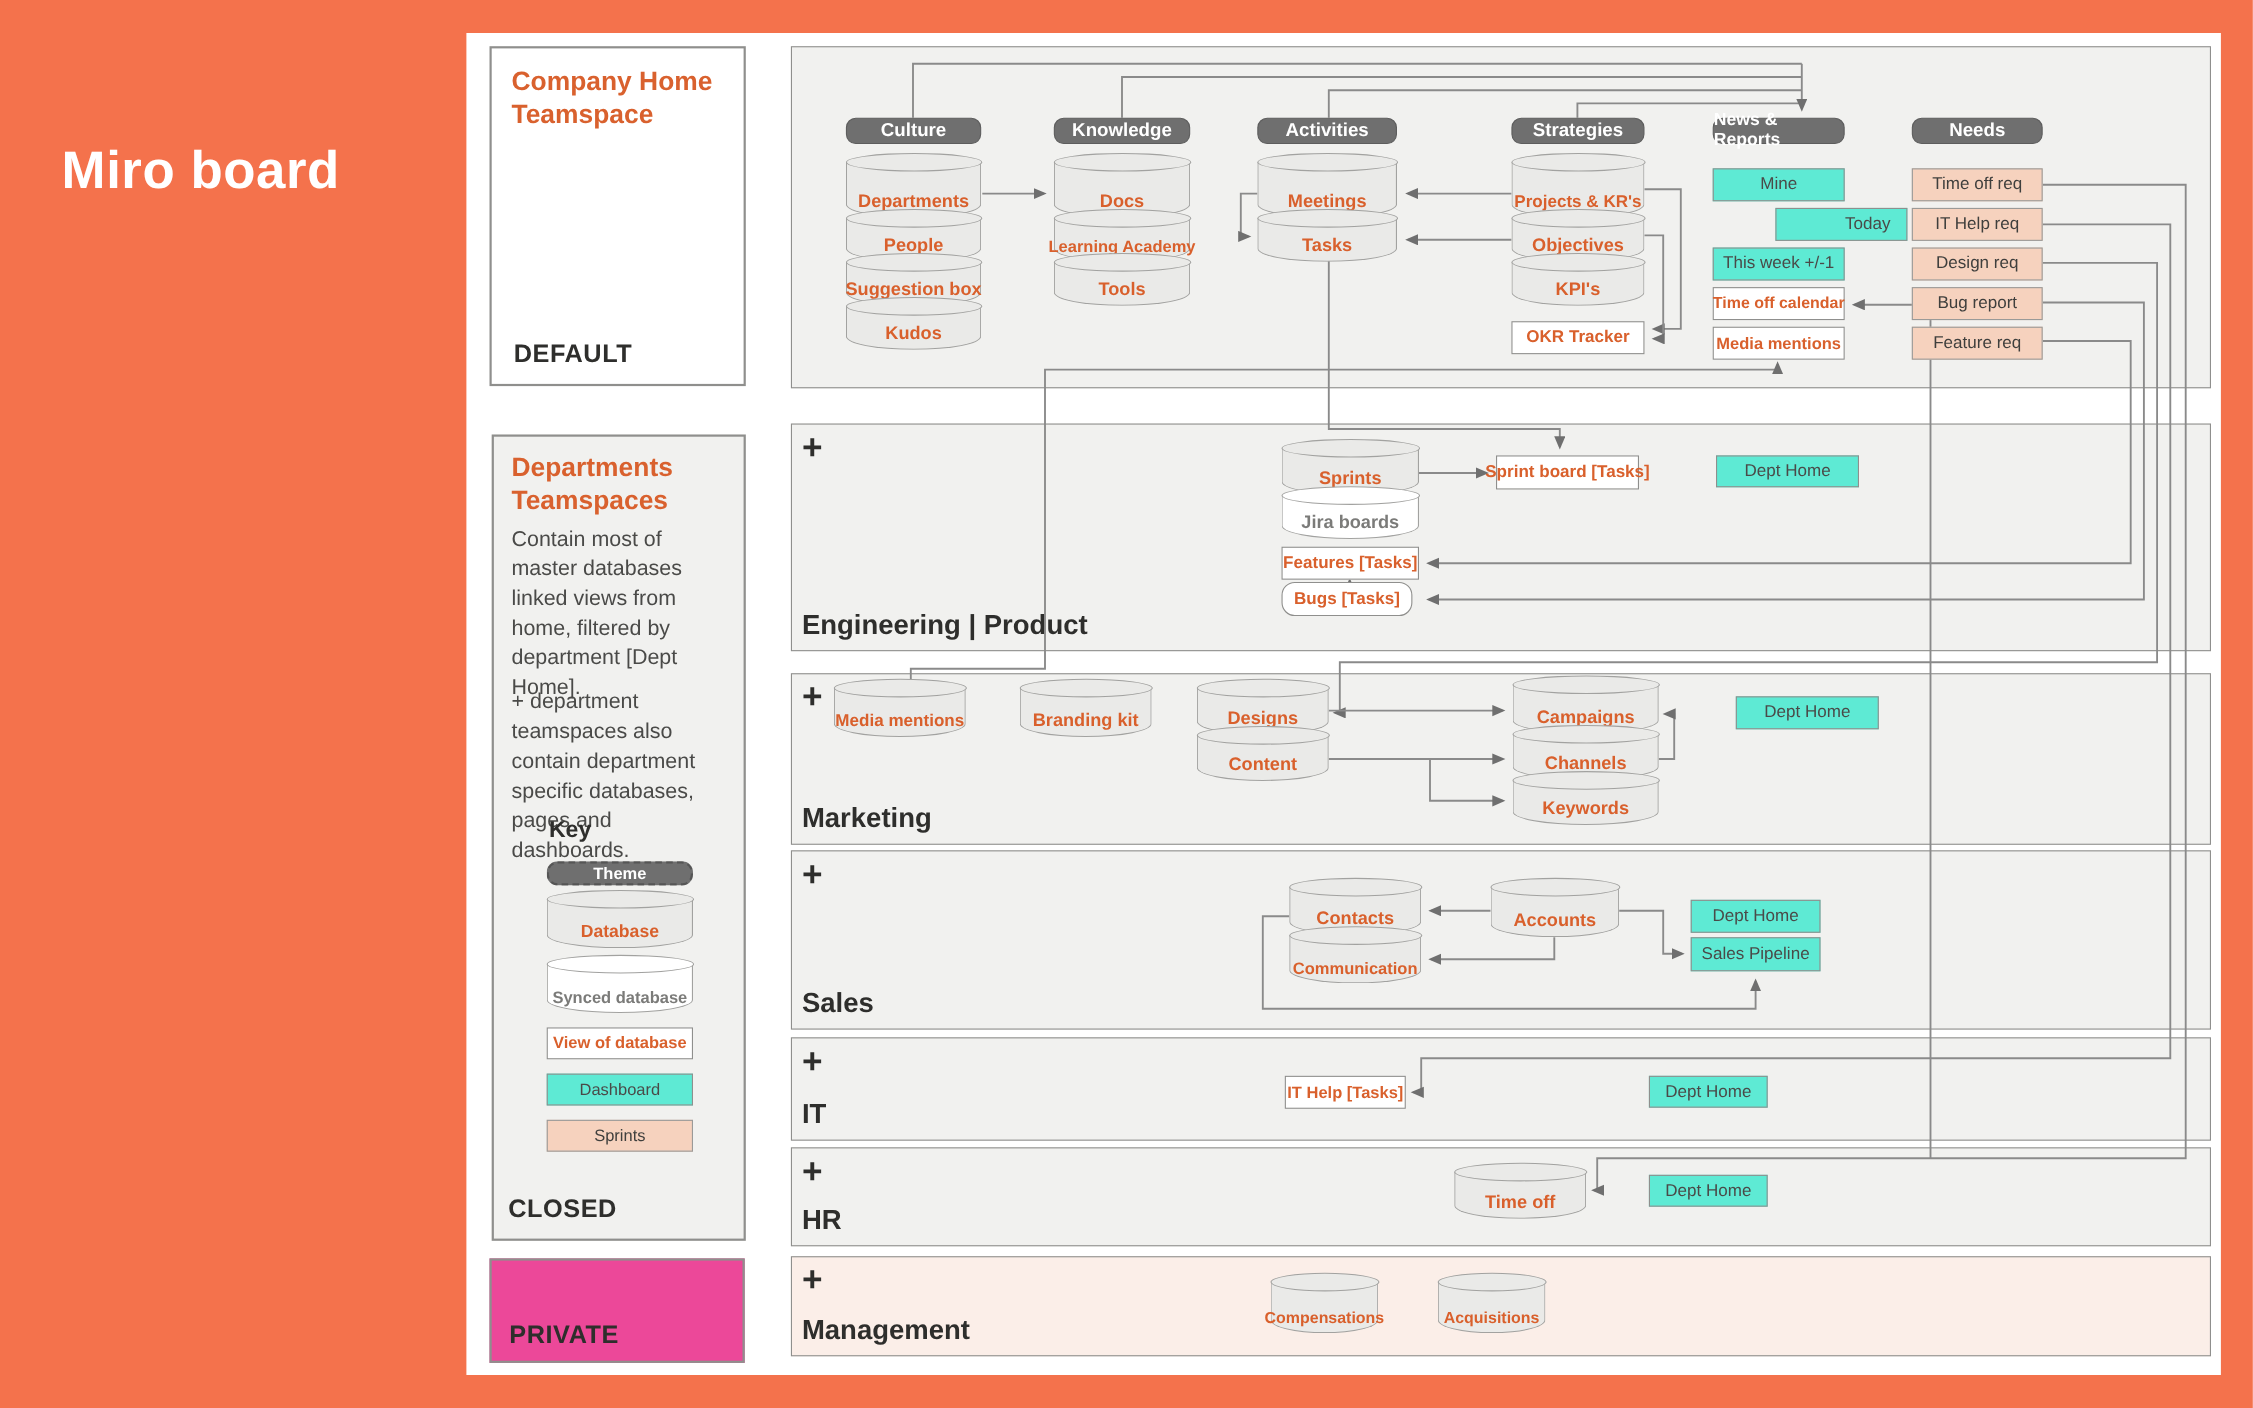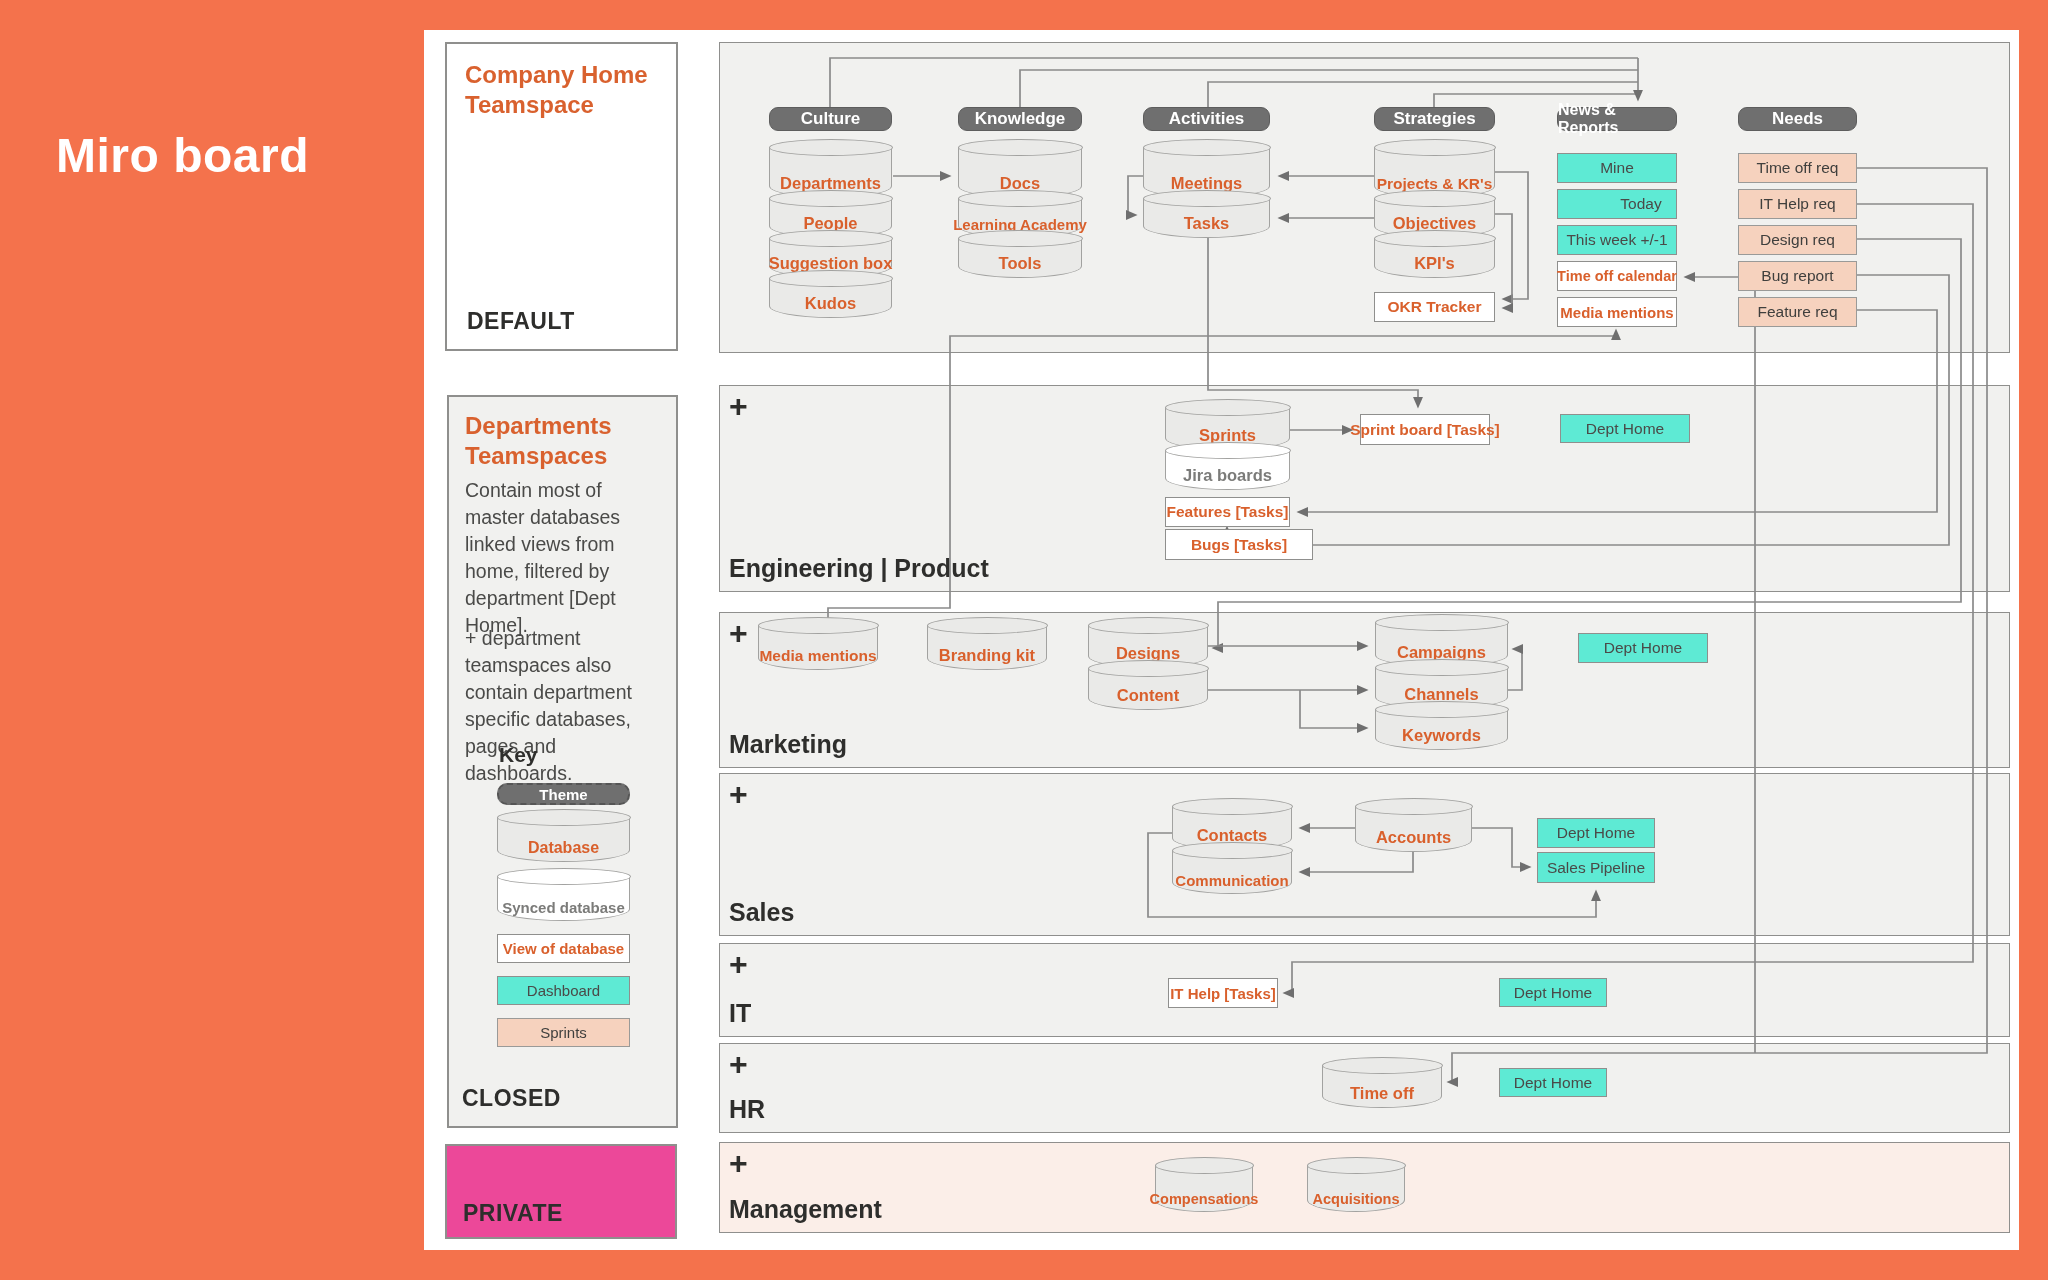--- a/index.html
+++ b/index.html
@@ -199,41 +199,41 @@
       <i class="ell"></i>
       <span class="lb">Objectives</span>
     </div>
   <div class="cyl" style="left:1374px;top:238px;width:121px;height:40px;">
       <i class="ell"></i>
       <span class="lb">KPI's</span>
     </div>
   <div class="vbox" style="left:1374px;top:292px;width:121px;height:30px;">OKR Tracker</div>
 
   <div class="gbox" style="left:1557px;top:153px;width:120px;height:30px;">Mine</div>
-  <div class="gbox" style="left:1557px;top:189px;width:120px;height:30px;padding-left:48px;">Today</div>
+  <div class="gbox" style="left:1614px;top:189px;width:120px;height:30px;padding-left:48px;">Today</div>
   <div class="gbox" style="left:1557px;top:225px;width:120px;height:30px;">This week +/-1</div>
   <div class="vbox" style="left:1557px;top:261px;width:120px;height:30px;font-size:14.5px;">Time off calendar</div>
   <div class="vbox" style="left:1557px;top:297px;width:120px;height:30px;font-size:15px;">Media mentions</div>
 
   <div class="pbox" style="left:1738px;top:153px;width:119px;height:30px;">Time off req</div>
   <div class="pbox" style="left:1738px;top:189px;width:119px;height:30px;">IT Help req</div>
   <div class="pbox" style="left:1738px;top:225px;width:119px;height:30px;">Design req</div>
   <div class="pbox" style="left:1738px;top:261px;width:119px;height:30px;">Bug report</div>
   <div class="pbox" style="left:1738px;top:297px;width:119px;height:30px;">Feature req</div>
 
   <div class="cyl" style="left:1165px;top:407px;width:125px;height:43px;">
       <i class="ell"></i>
       <span class="lb">Sprints</span>
     </div>
   <div class="cyl white" style="left:1165px;top:450px;width:125px;height:40px;">
       <i class="ell"></i>
       <span class="lb">Jira boards</span>
     </div>
   <div class="vbox" style="left:1165px;top:497px;width:125px;height:30px;">Features [Tasks]</div>
-  <div class="vbox" style="left:1165px;top:529px;width:148px;height:31px;">Bugs [Tasks]</div>
+  <div class="vbox" style="left:1165px;top:529px;width:119px;height:31px;border-radius:12px;">Bugs [Tasks]</div>
   <div class="vbox" style="left:1360px;top:414px;width:130px;height:31px;">Sprint board [Tasks]</div>
   <div class="gbox" style="left:1560px;top:414px;width:130px;height:29px;">Dept Home</div>
 
   <div class="cyl" style="left:758px;top:625px;width:120px;height:45px;">
       <i class="ell"></i>
       <span class="lb" style="font-size:15.5px;">Media mentions</span>
     </div>
   <div class="cyl" style="left:927px;top:625px;width:120px;height:45px;">
       <i class="ell"></i>
       <span class="lb">Branding kit</span>

